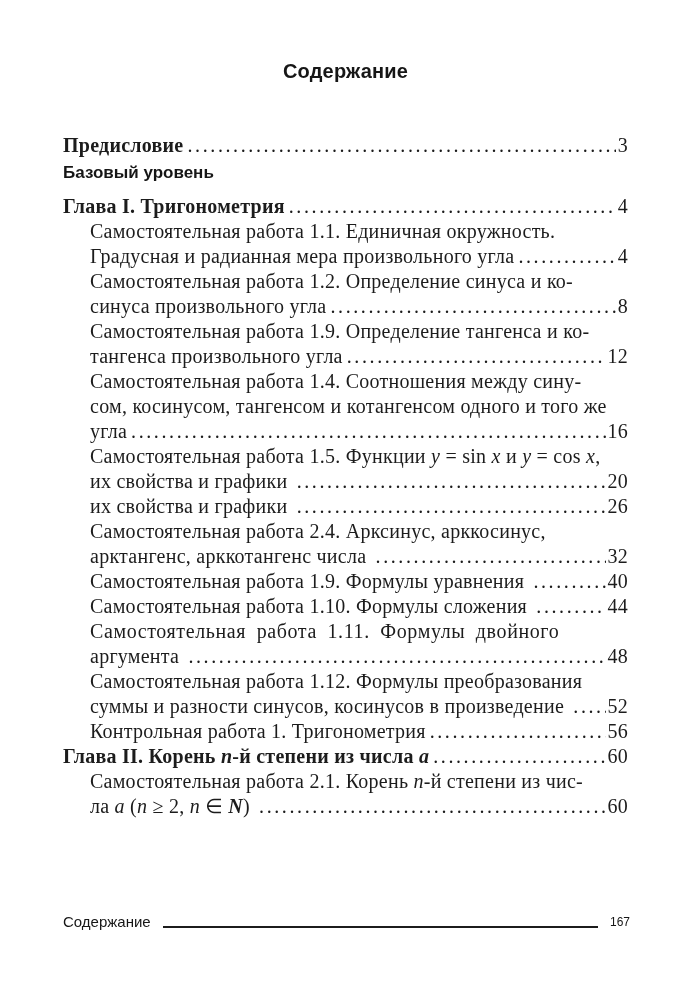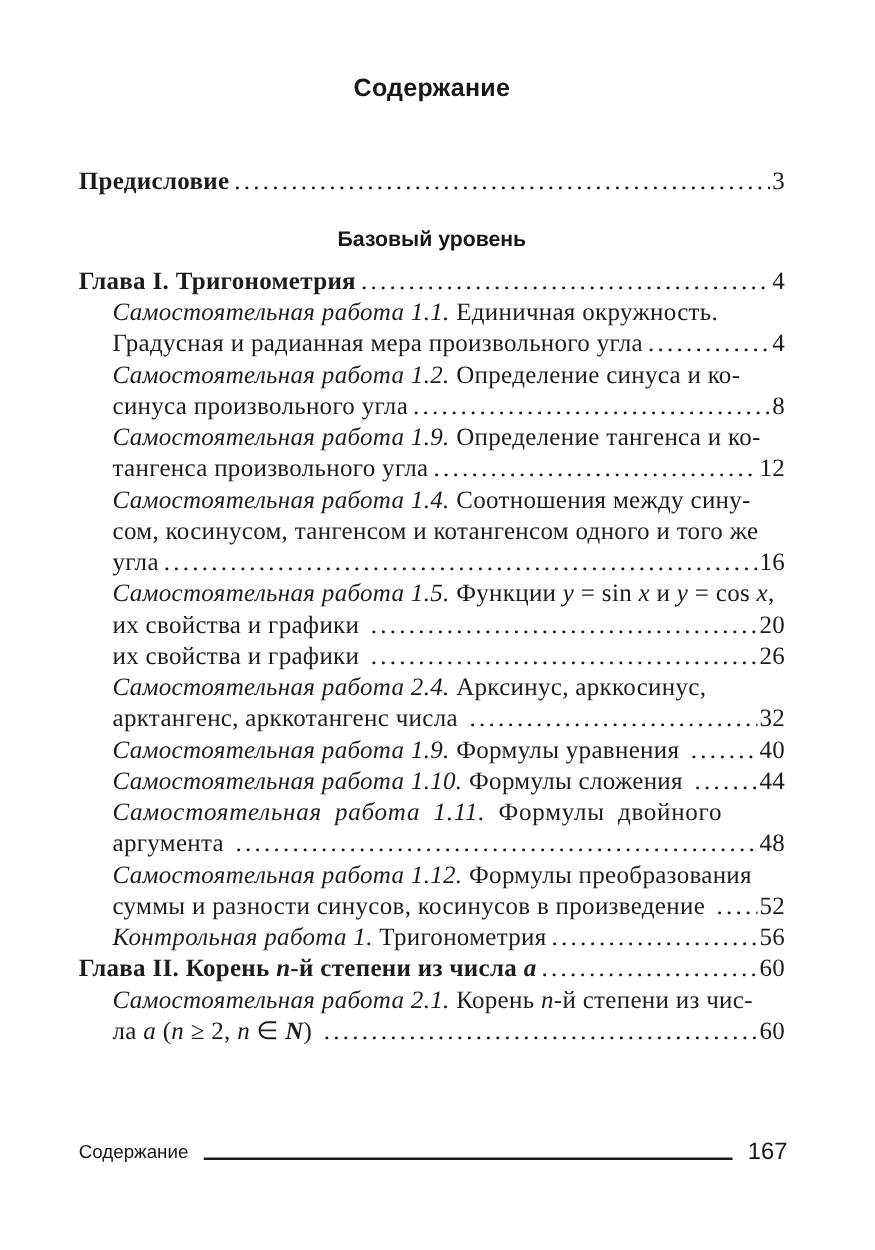--- a/index.html
+++ b/index.html
@@ -21,22 +21,22 @@
     font-weight:bold;
     font-size:20px;
     line-height:28px;
     letter-spacing:0.2px;
     color:#161616;
   }
 
   .toc { margin-top:48px; }
 
   .toc-section {
-    margin:24px 0 11px 0;
-    text-align:center;
+    margin:5px 0 11px 0;
+    text-align:left;
     font-family:"Liberation Sans", sans-serif;
     font-weight:bold;
     font-size:17px;
     line-height:20px;
     color:#161616;
   }
 
   .toc-entry { margin:0; }
 
   .line {
@@ -45,21 +45,21 @@
     line-height:25px;
     font-size:20px;
     letter-spacing:0.25px;
   }
   .toc-entry.work .line { padding-left:27px; }
 
   .line.wide .text { word-spacing:5px; letter-spacing:0.6px; }
 
   .text { white-space:pre-wrap; flex-shrink:0; }
   .s-n  { font-style:normal; }
-  .s-i  { font-style:italic; }
+  .s-i  { }
   .s-m  { font-style:italic; }
   .s-b  { font-weight:bold; }
   .s-bi { font-weight:bold; font-style:italic; }
 
   .dots {
     flex:1 1 auto;
     overflow:hidden;
     white-space:nowrap;
     margin-left:4px;
     min-width:10px;
@@ -78,21 +78,21 @@
     font-family:"Liberation Sans", sans-serif;
     font-size:15px;
     line-height:20px;
     color:#161616;
   }
   .footer .rule {
     flex:1 1 auto;
     border-bottom:2px solid #1c1c1c;
     margin:0 12px 4px 12px;
   }
-  .footer .pageno { font-size:19px; }
+  .footer .pageno { font-size:12px; }
 </style>
 </head>
 <body>
 
 <div class="page">
   <div class="content">
     <h1 class="page-title">Содержание</h1>
     <div class="toc">
         <div class="toc-entry chapter">
           <div class="line">

